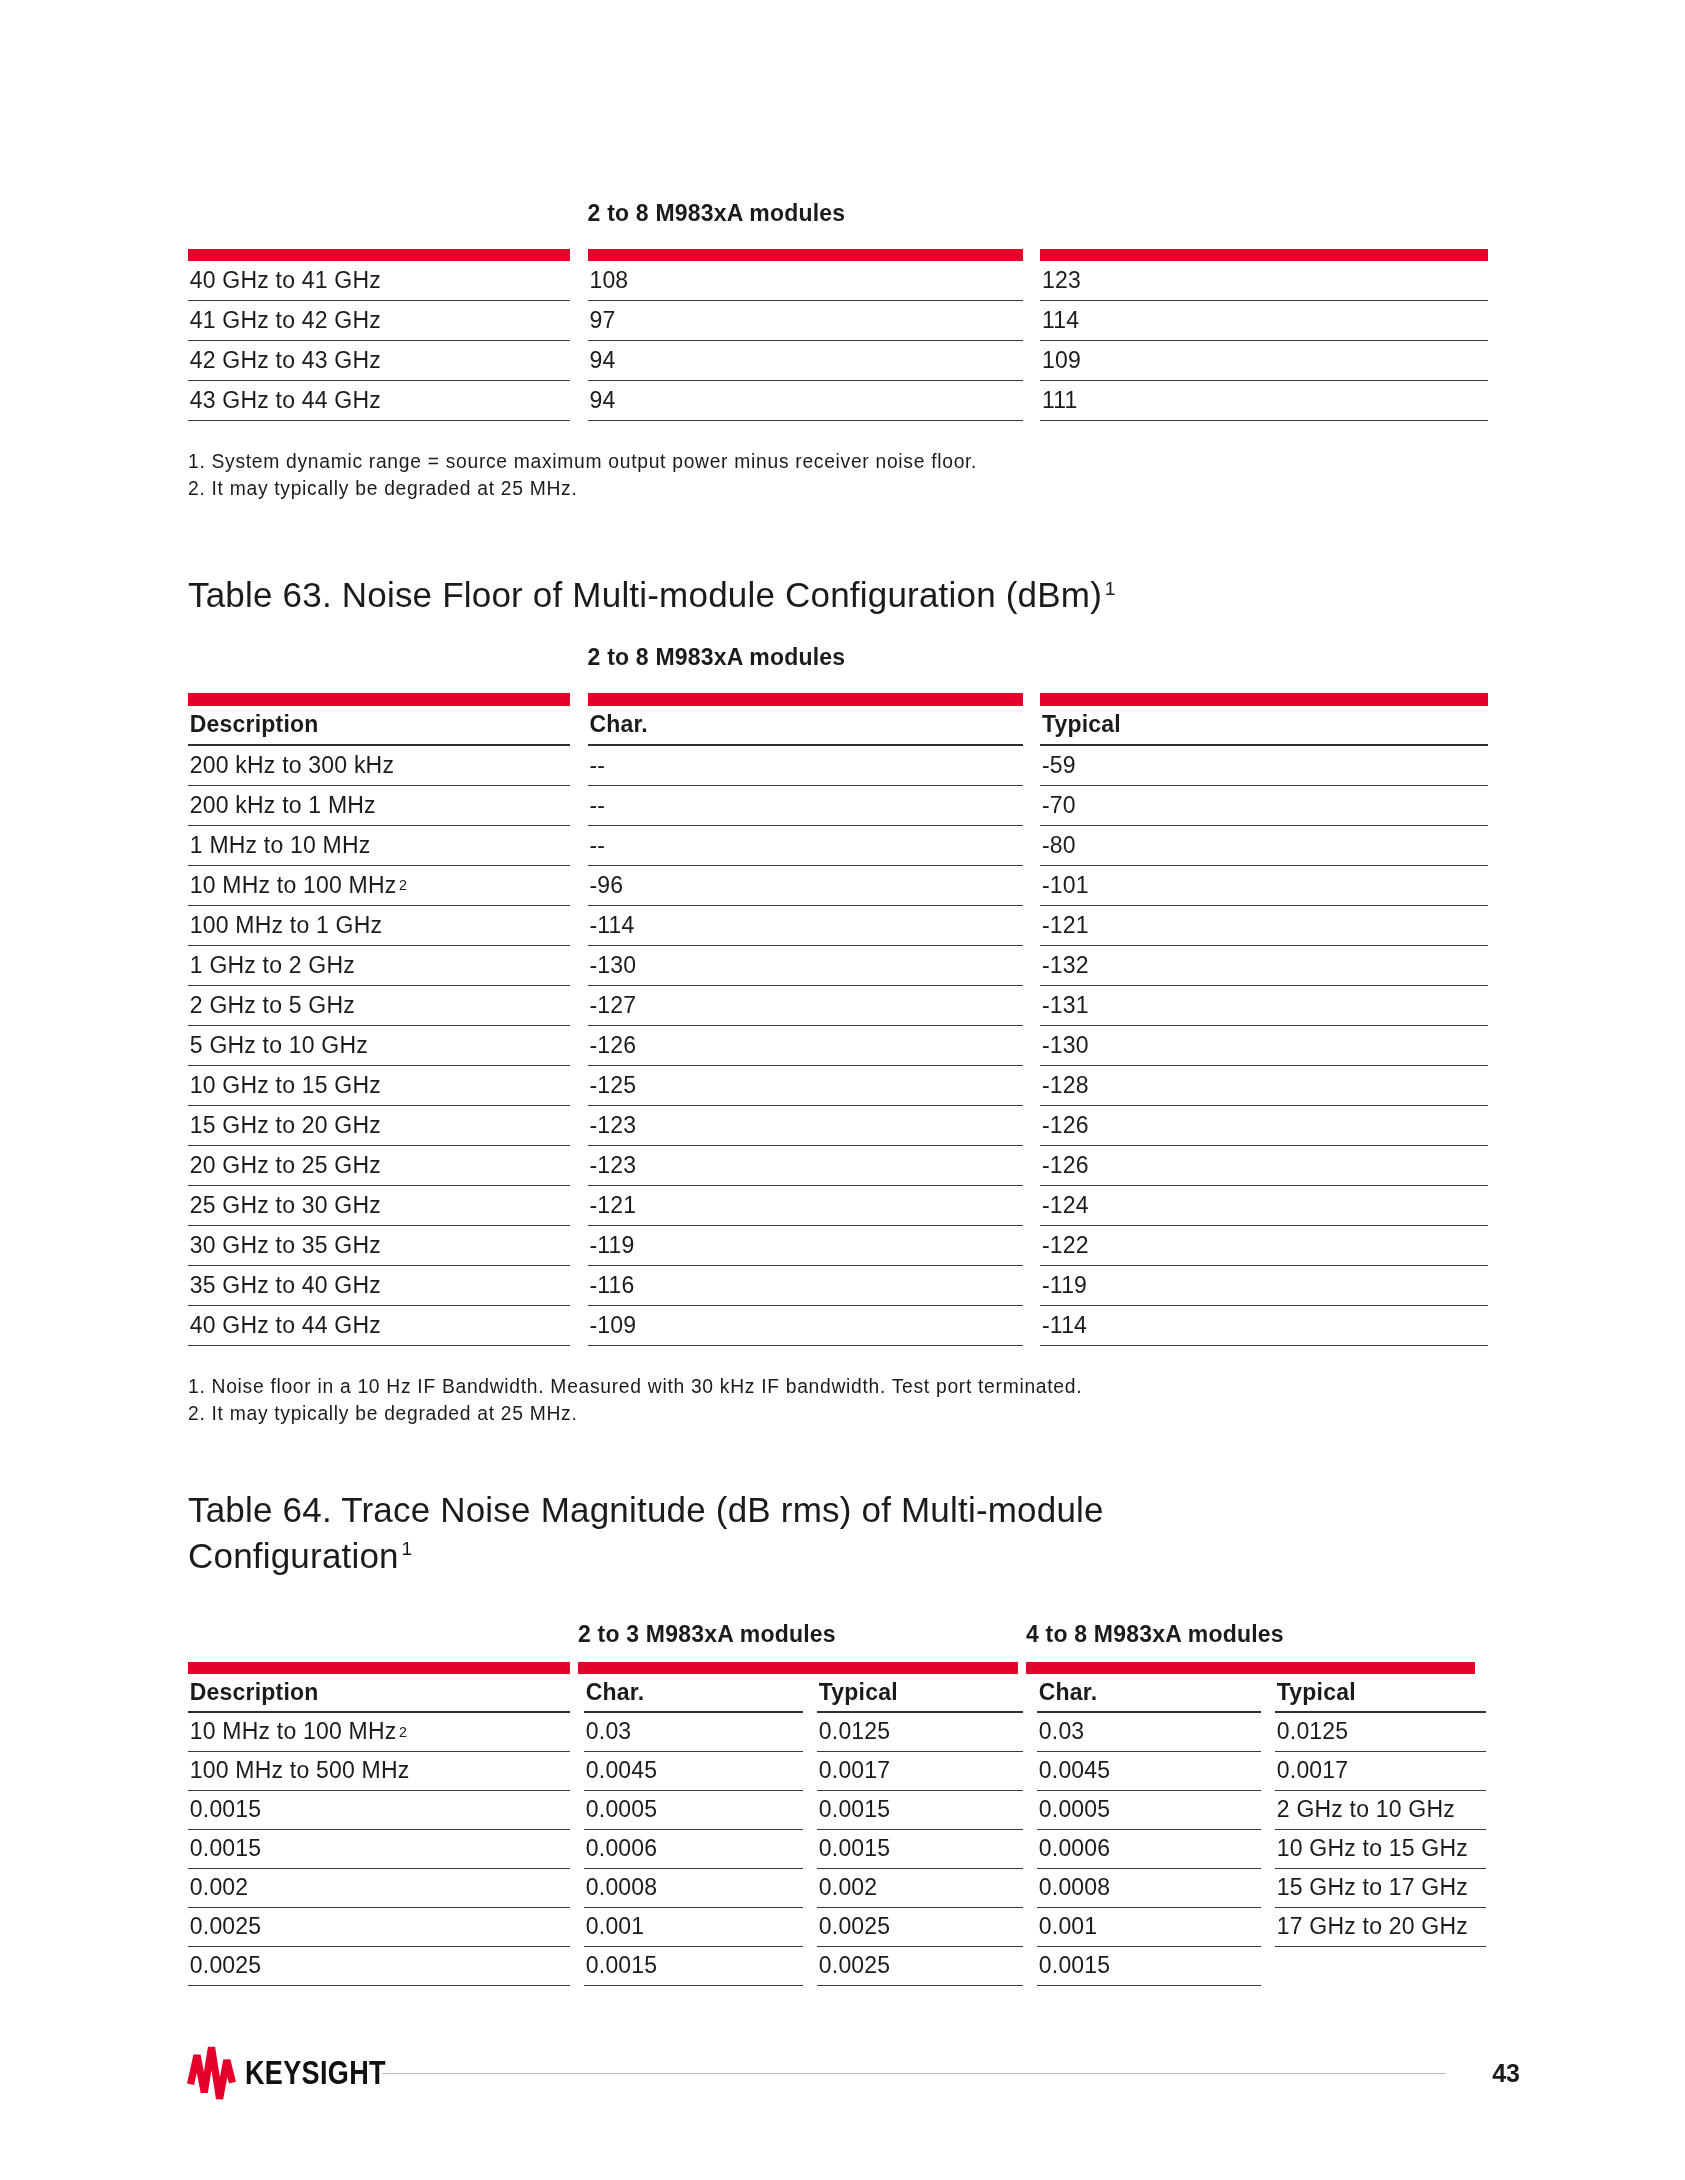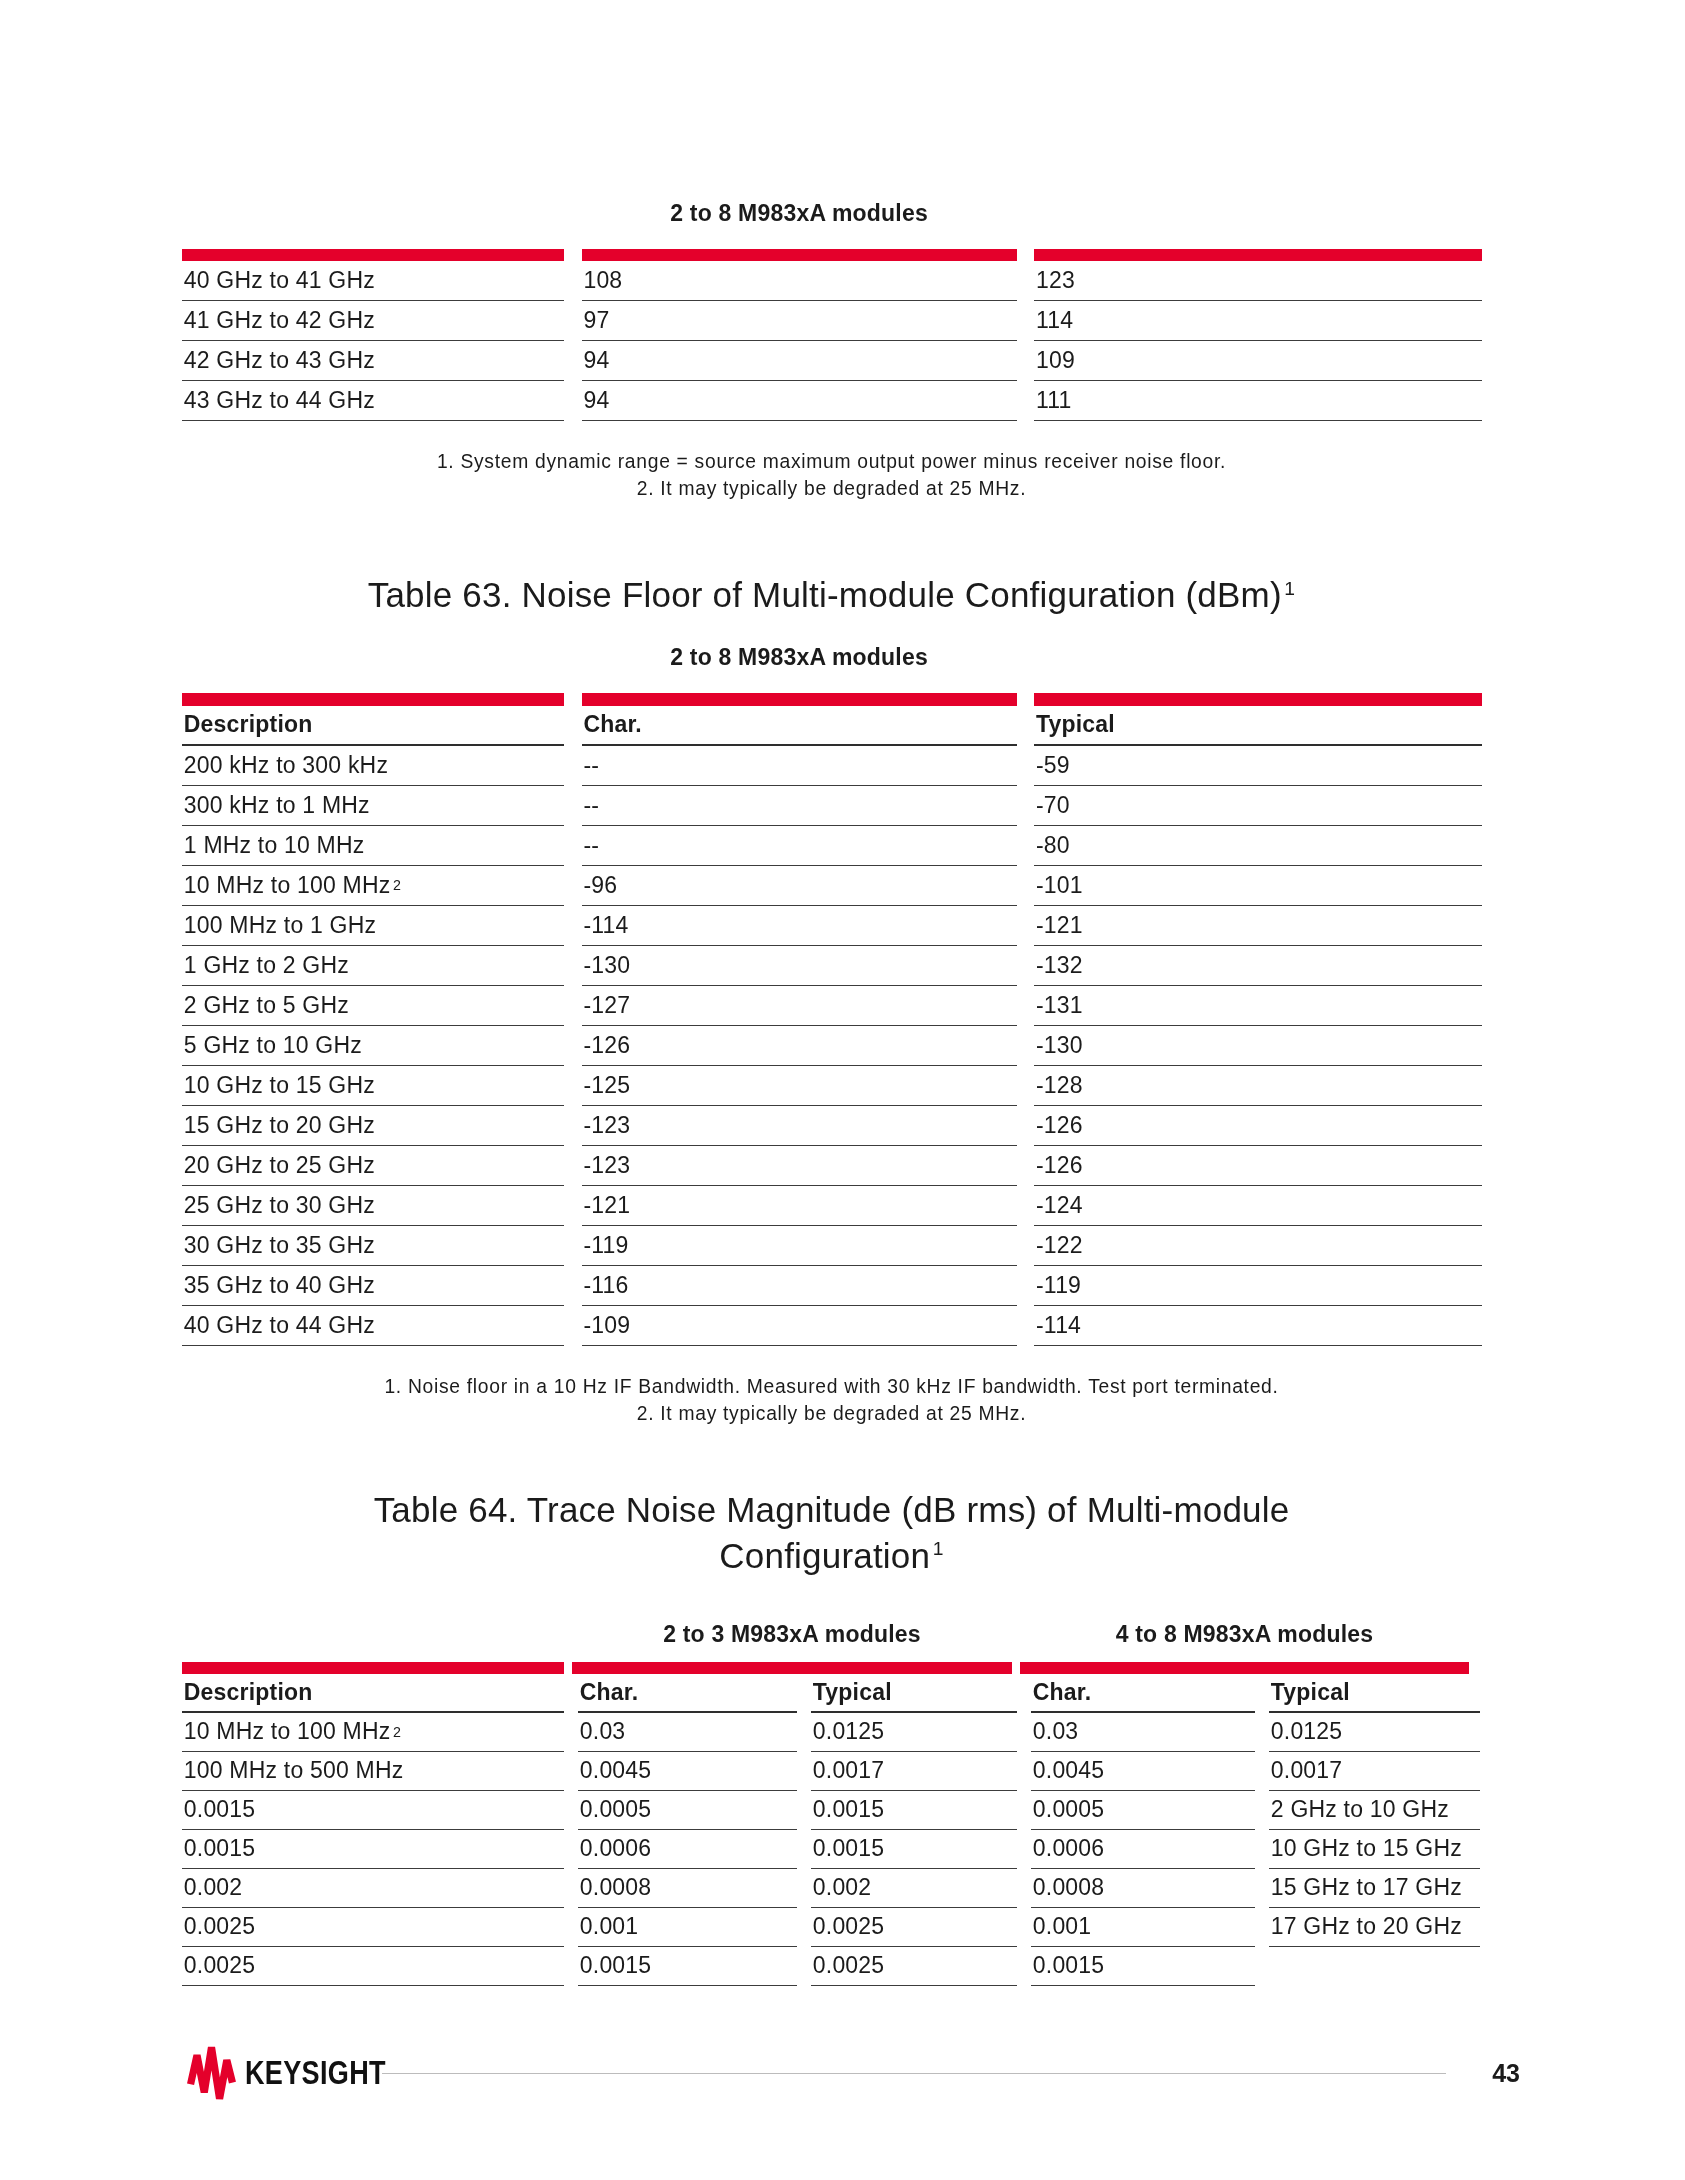--- a/index.html
+++ b/index.html
@@ -11,21 +11,21 @@
   *{box-sizing:border-box;}
   html,body{margin:0;padding:0;background:#ffffff;}
   .page{
     position:relative;
     width:1685px;height:2180px;
     background:#ffffff;
     overflow:hidden;
     font-family:"Liberation Sans","DejaVu Sans",sans-serif;
     color:var(--text);
   }
-  .content{position:absolute;left:182px;top:0;width:1299px;text-align:center;}
+  .content{position:absolute;left:188px;top:0;width:1299px;}
 
   
   .grid3{display:grid;grid-template-columns:382px 435px 448px;column-gap:17.6px;}
   .grid5{display:grid;grid-template-columns:382px 219px 206px 224px 211px;column-gap:14px;}
   .gridbar64{display:grid;grid-template-columns:382px 440px 449px;column-gap:8px;}
 
   .bar{height:12.3px;background:var(--red);}
 
   .group-header{font-size:23px;font-weight:bold;letter-spacing:0.2px;}
   .gh-row{margin-bottom:22px;}
@@ -123,21 +123,21 @@
       <div class="tc th">Typical</div>
 
       <div class="tc">
           <span>200 kHz to 300 kHz</span>
           <sup class="fnref"></sup>
         </div>
       <div class="tc">--</div>
       <div class="tc">-59</div>
 
       <div class="tc">
-          <span>300 kHz to 1 MHz</span>
+          <span>200 kHz to 1 MHz</span>
           <sup class="fnref"></sup>
         </div>
       <div class="tc">--</div>
       <div class="tc">-70</div>
 
       <div class="tc">
           <span>1 MHz to 10 MHz</span>
           <sup class="fnref"></sup>
         </div>
       <div class="tc">--</div>

